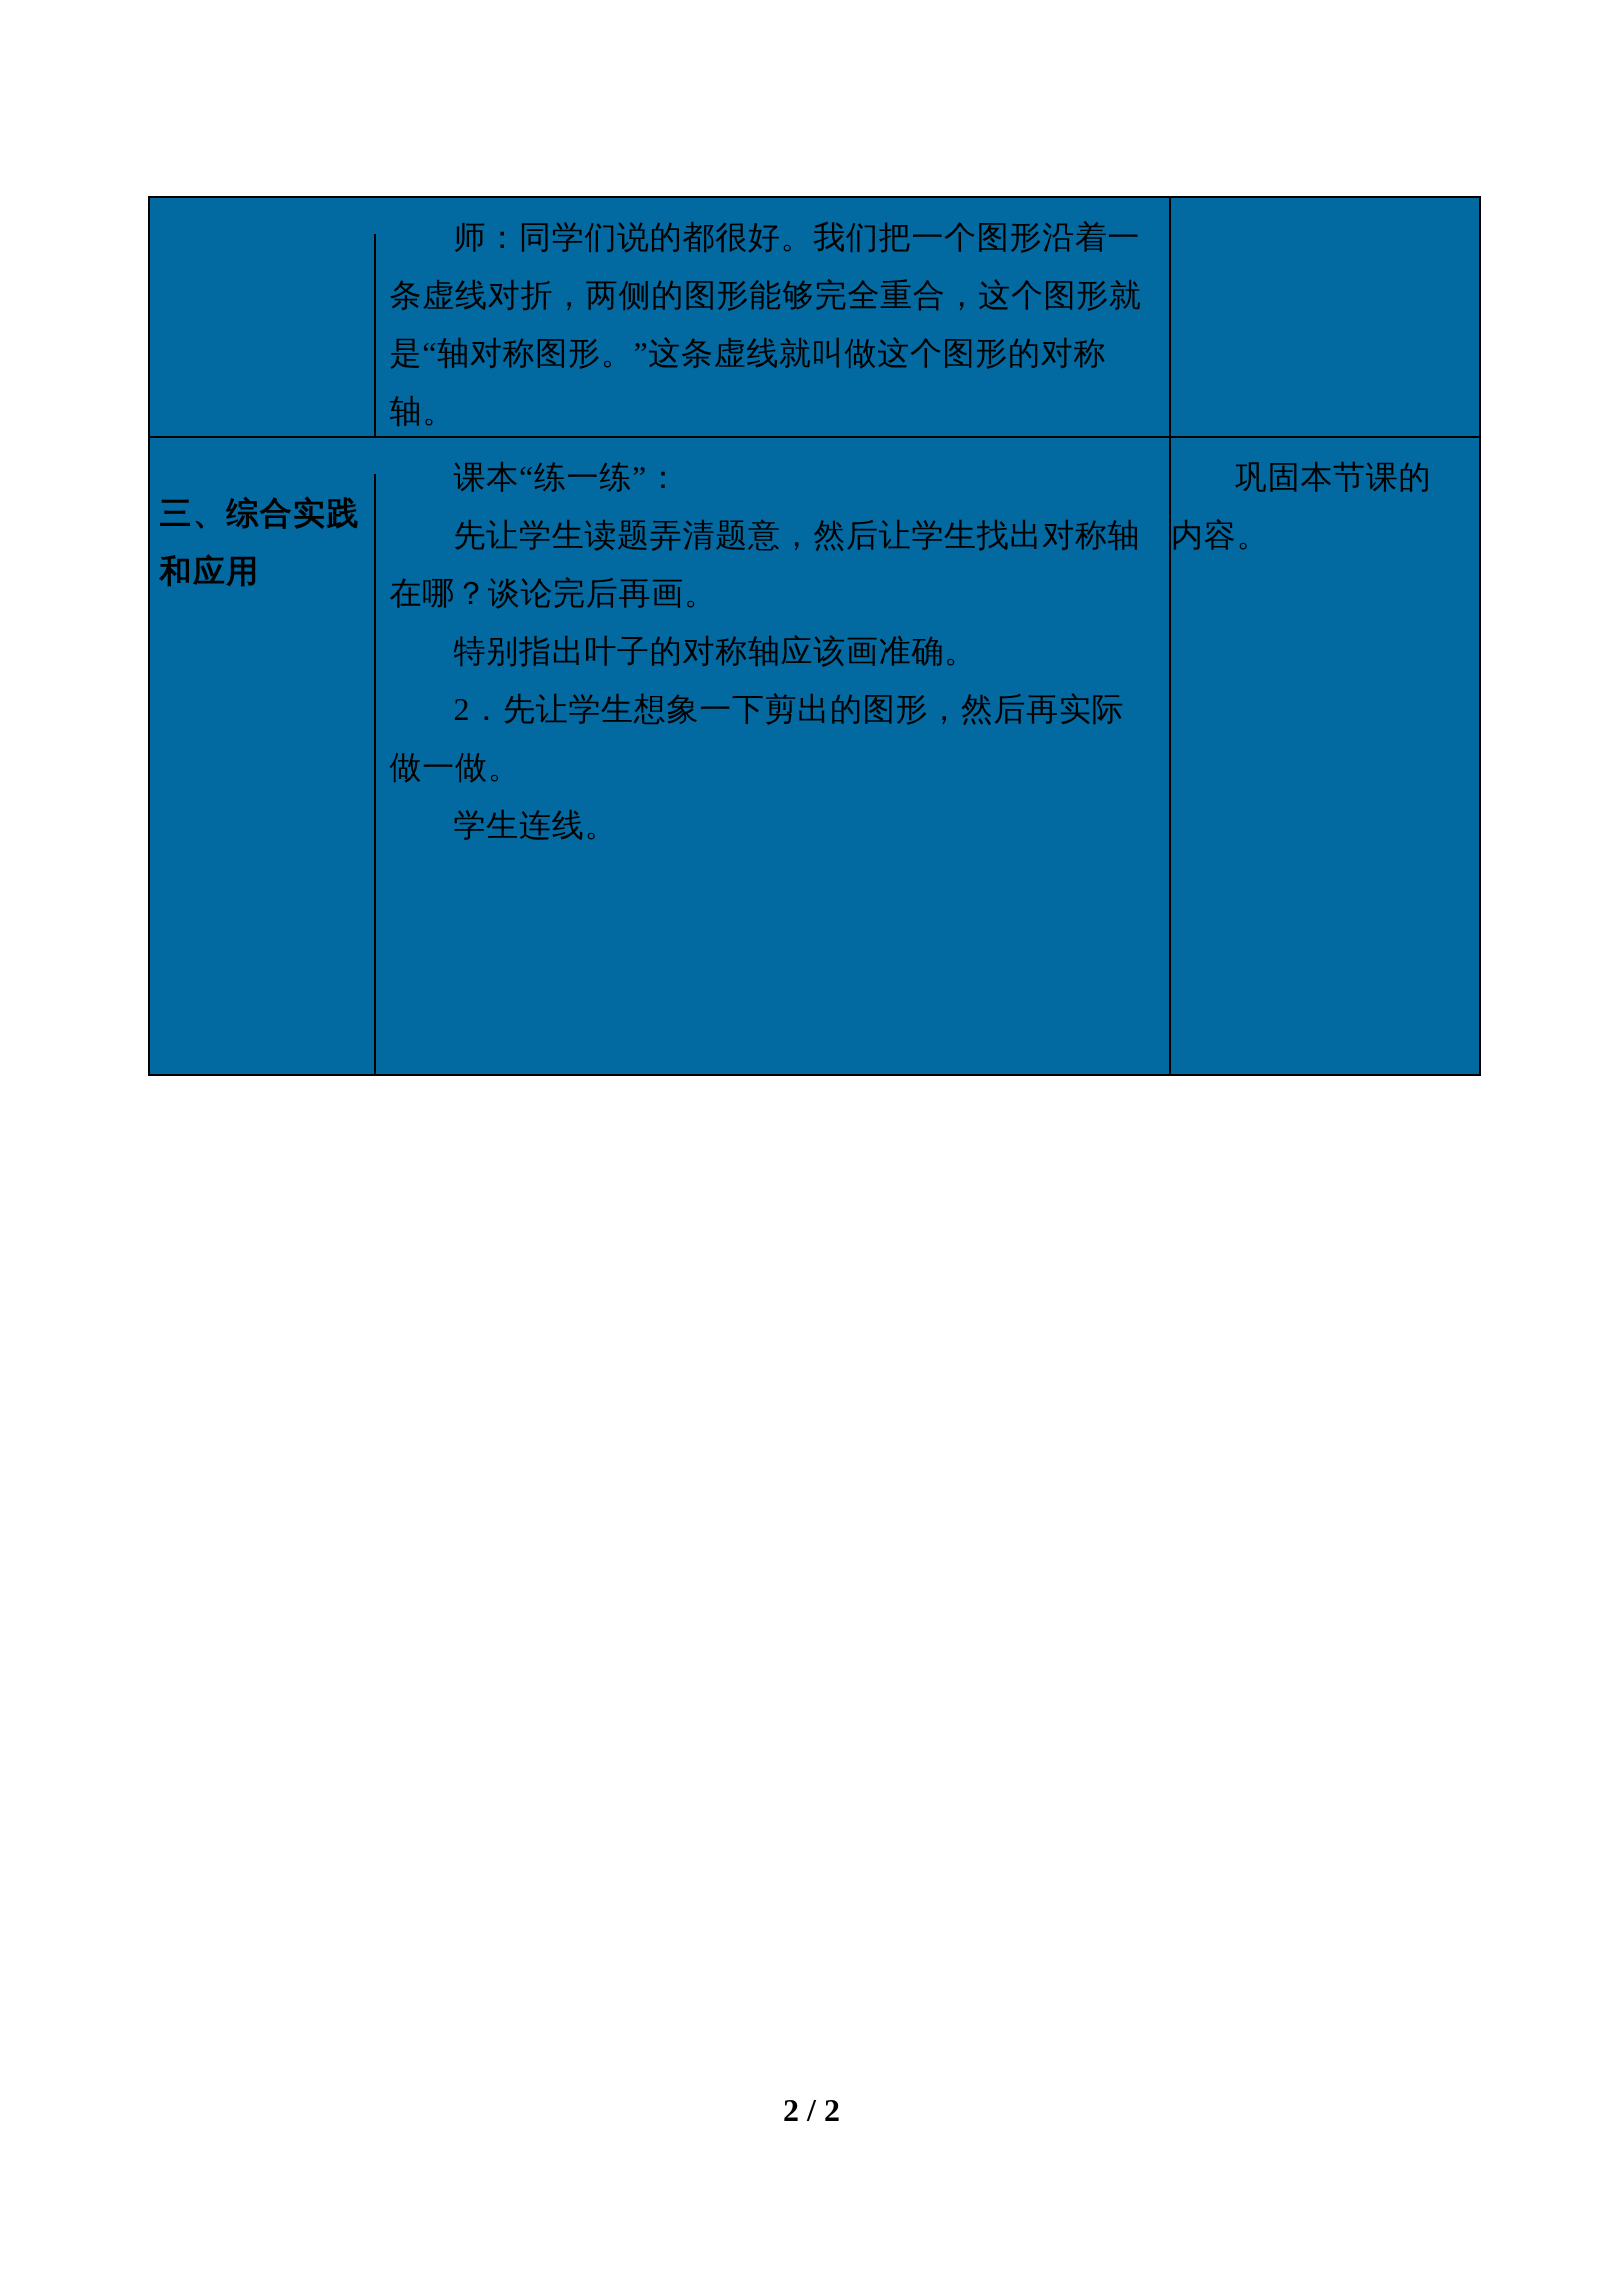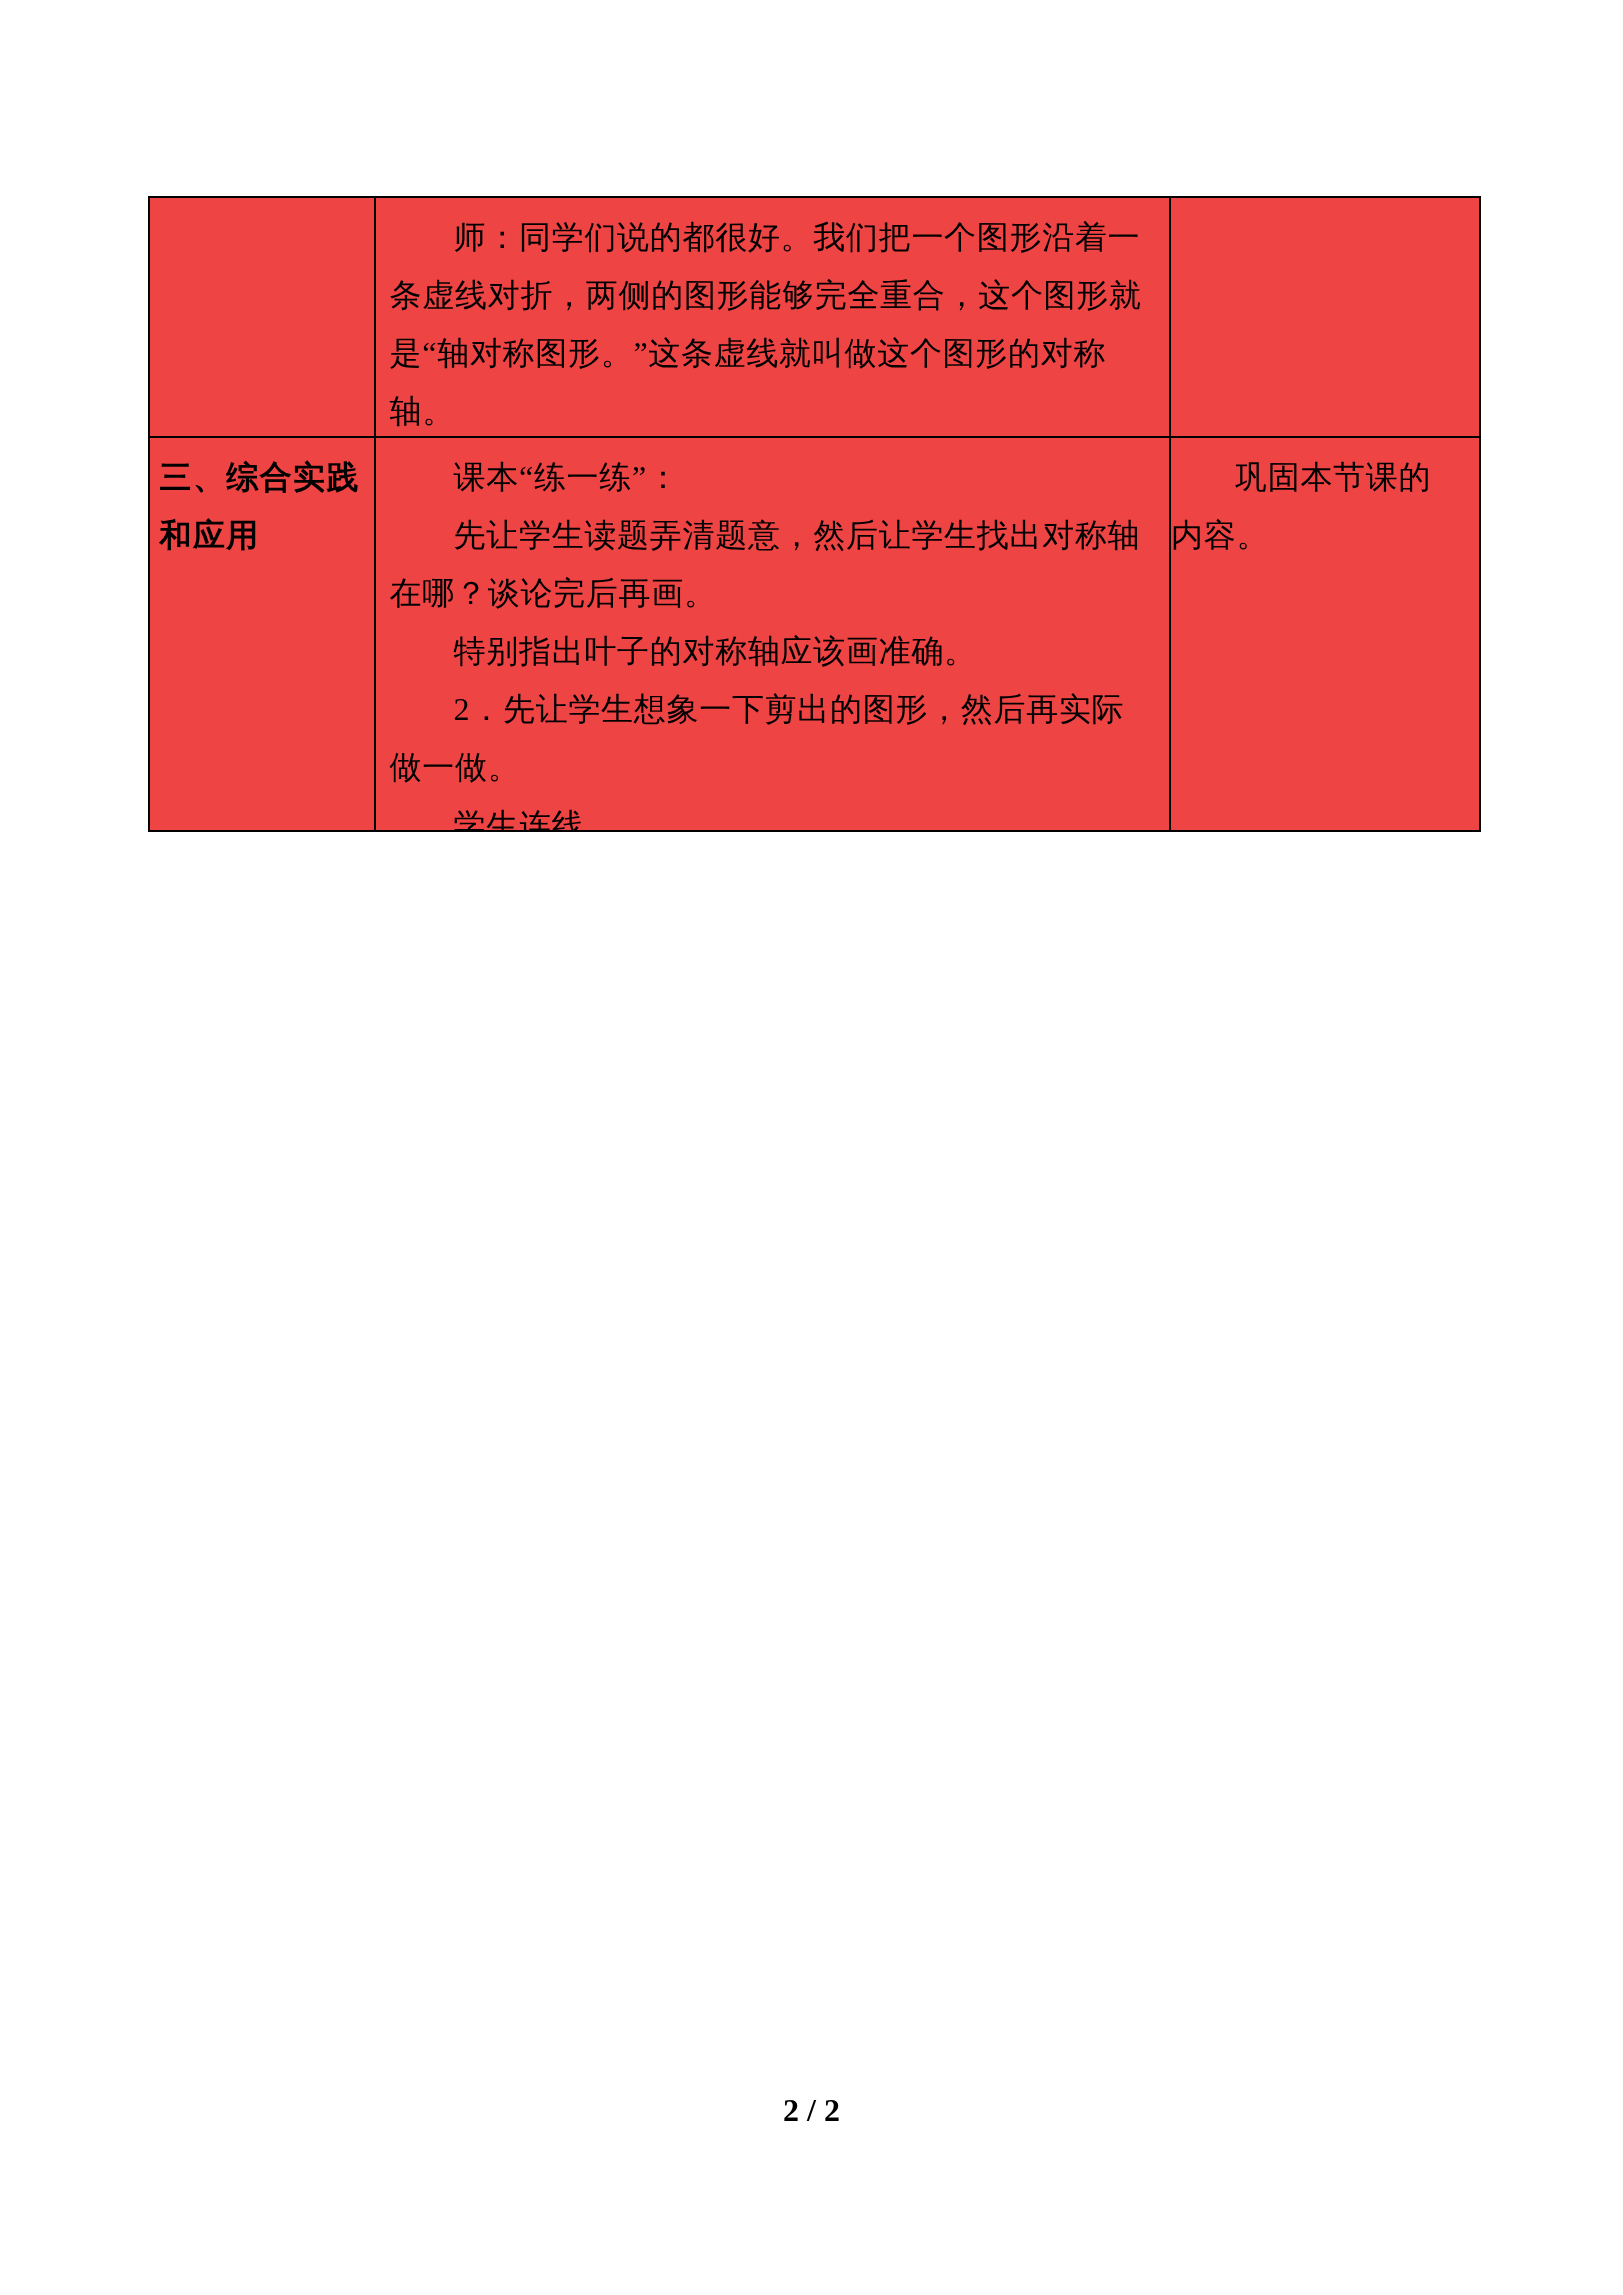--- a/index.html
+++ b/index.html
@@ -14,36 +14,36 @@
     background: #ffffff;
     font-family: "Liberation Serif", "DejaVu Serif", serif;
     color: #000000;
     overflow: hidden;
   }
   .doc-table {
     position: absolute;
     left: 148px;
     top: 196px;
     width: 1333px;
-    height: 636px;
+    height: 880px;
     box-sizing: border-box;
     border: 2px solid #000000;
     display: grid;
     grid-template-columns: 226px 795px 1fr;
     grid-template-rows: 240px 1fr;
-    background: #ef4444;
+    background: #0369a1;
   }
   .cell {
     box-sizing: border-box;
     padding: 9.5px 13.6px 0 13.6px;
     overflow: hidden;
   }
   .cell.col1, .cell.col2 { border-right: 2px solid #000000; }
   .cell.row1 { border-bottom: 2px solid #000000; }
-  .cell.col1 { padding-left: 9.5px; padding-right: 5.5px; }
+  .cell.col1 { padding-left: 9.5px; padding-right: 5.5px; margin-top: 36px; }
   .cell.col3 { padding-left: 0; padding-right: 6.8px; }
   .line {
     height: 58px;
     line-height: 58px;
     font-size: 32px;
     white-space: nowrap;
     letter-spacing: 0.7px;
   }
   .line.indent { padding-left: 2em; }
   .cell.section-title .line {

